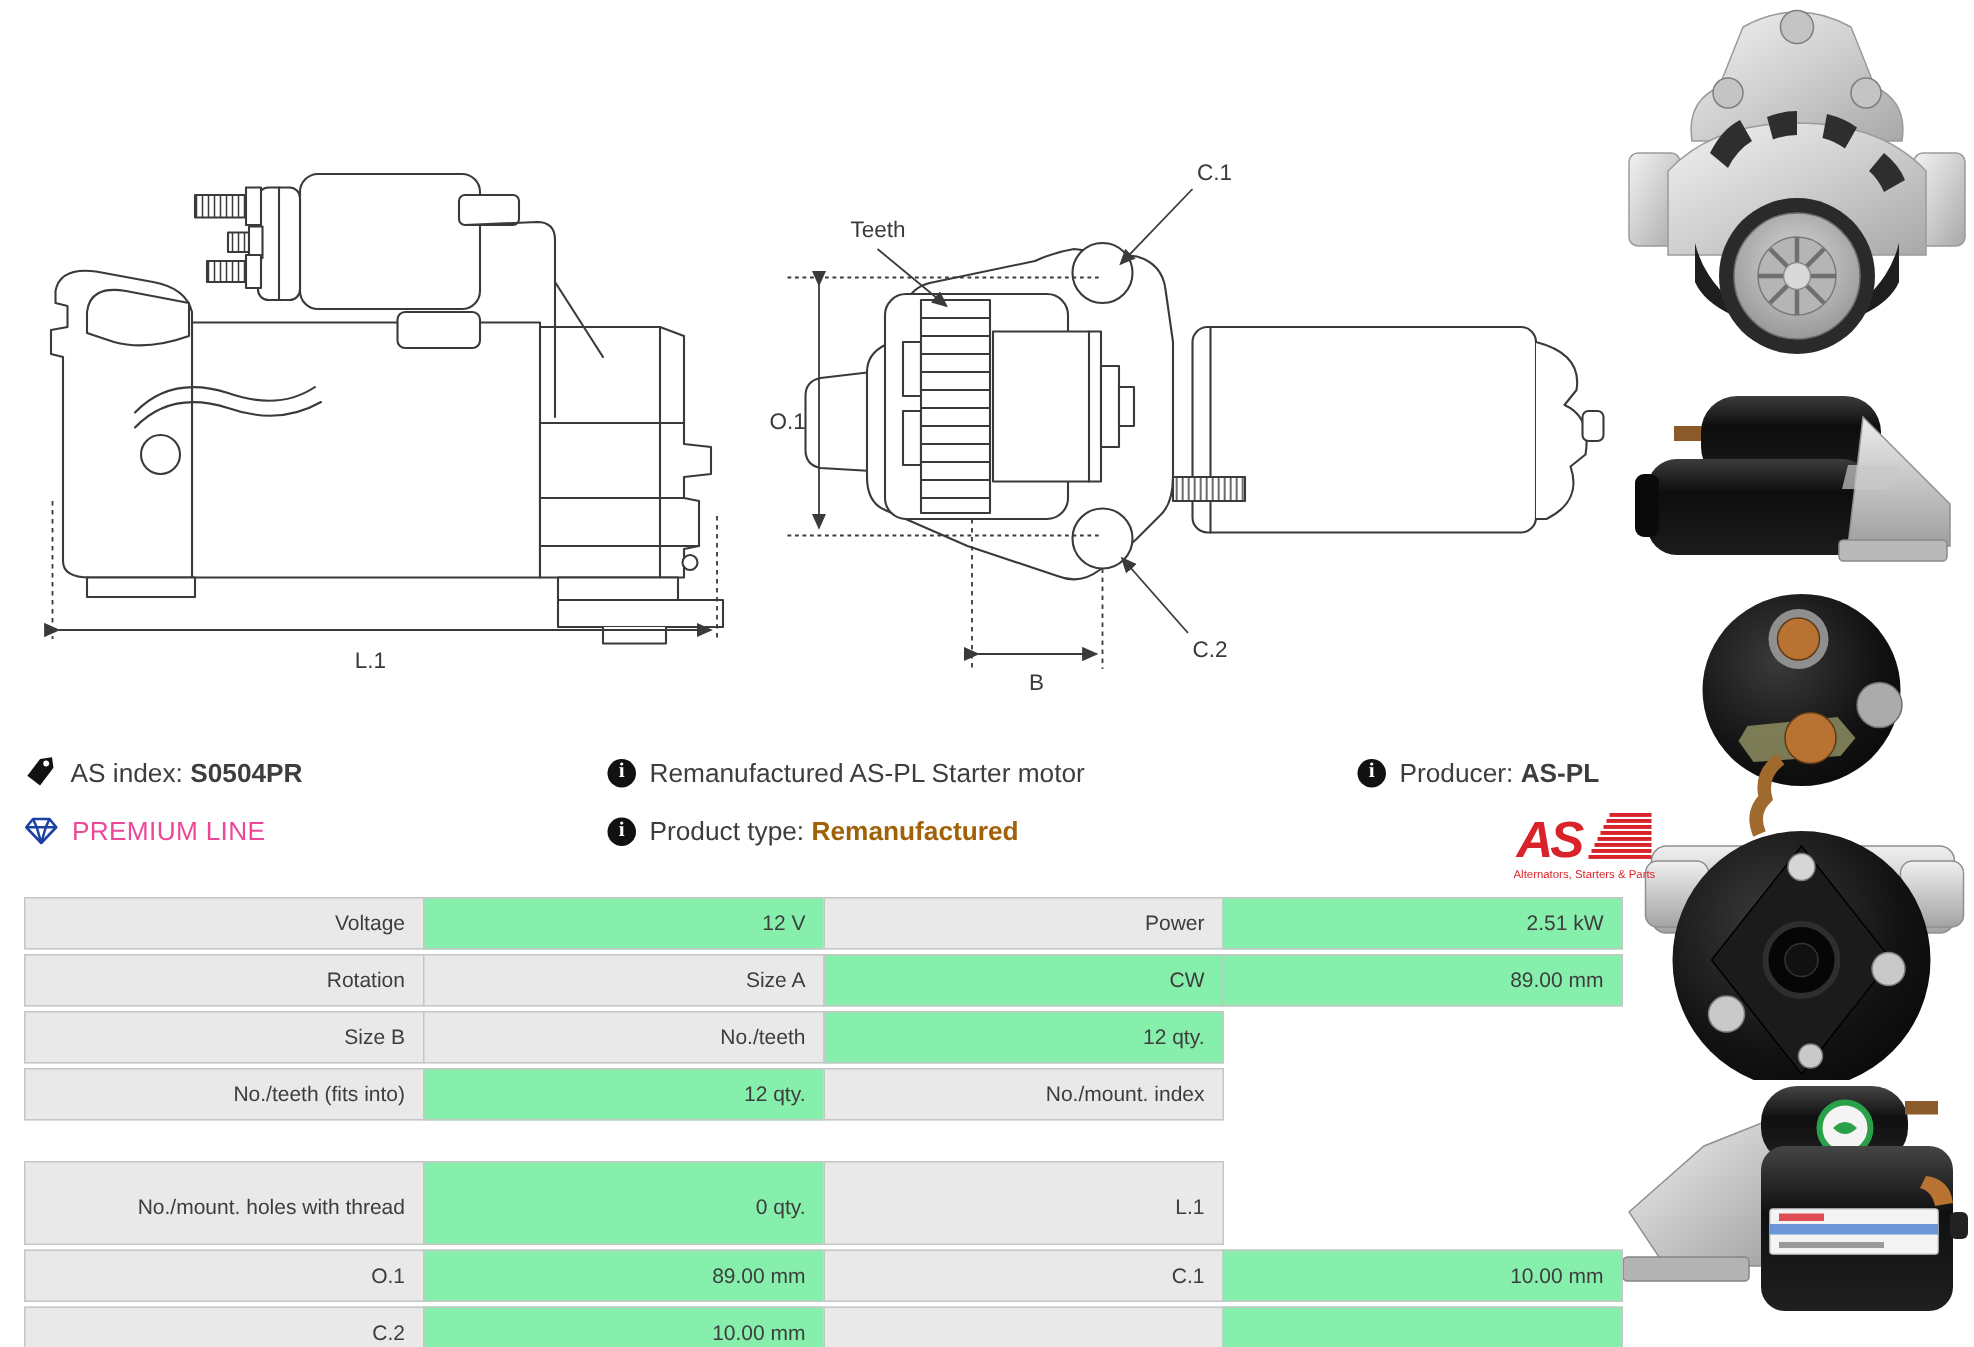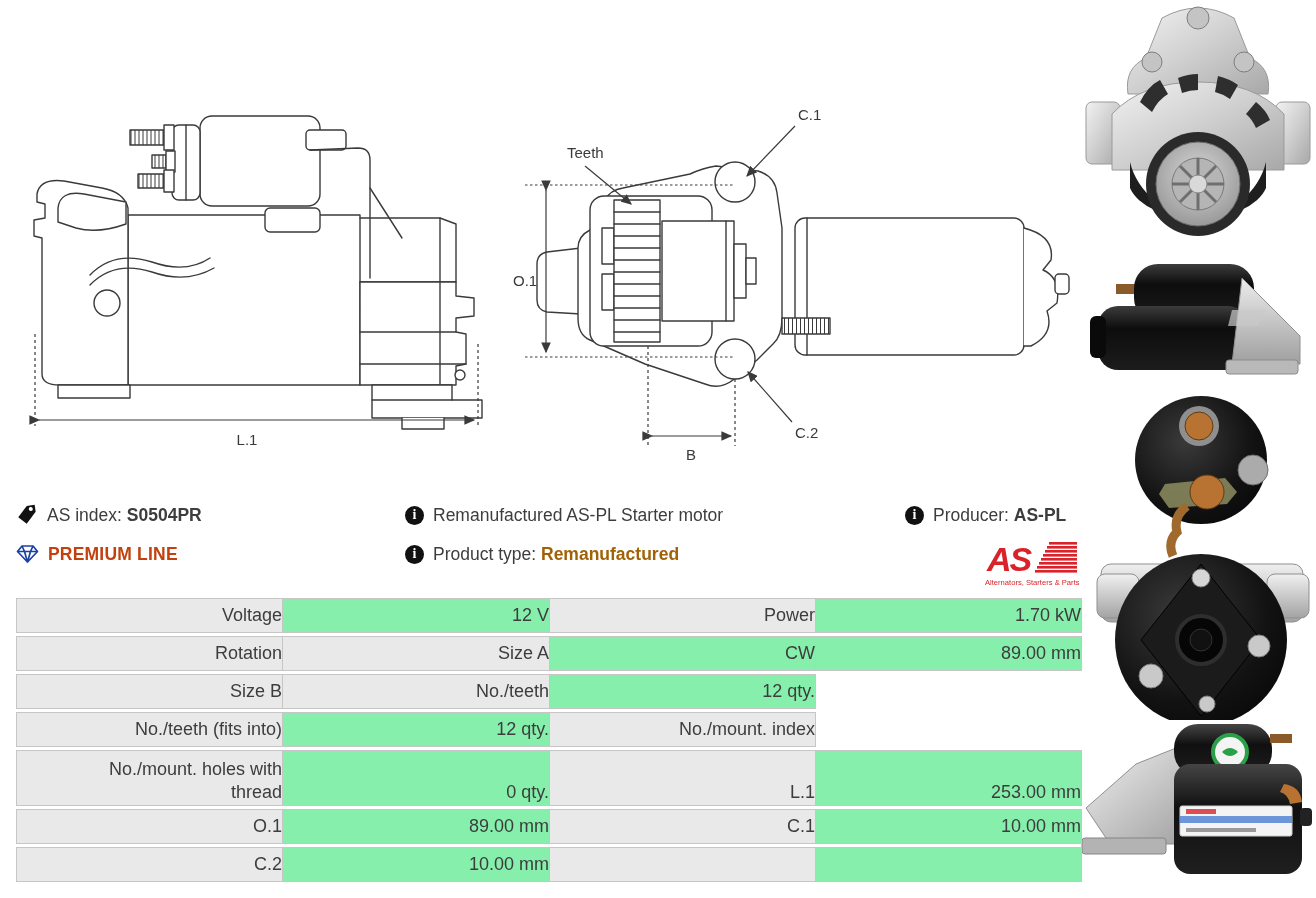--- a/index.html
+++ b/index.html
@@ -15,37 +15,37 @@
     display:grid;grid-template-columns:389px 500px 177px;
   }
   .info-line{display:flex;align-items:center;height:26px;margin-bottom:13px;font-size:17.5px;}
   .info-line .ico{flex:0 0 auto;margin-right:9px;display:flex;align-items:center;}
   .info-icon{
     width:19px;height:19px;border-radius:50%;background:#111;color:#fff;
     display:inline-flex;align-items:center;justify-content:center;
     font-family:"Liberation Serif",serif;font-weight:bold;font-size:14px;line-height:1;
   }
   .b{font-weight:bold;}
-  .premium{color:#c2410c;font-weight:bold;letter-spacing:.2px;}
+  .premium{color:#ec4899;font-weight:normal;letter-spacing:.2px;}
   .green{color:#a16207;font-weight:bold;}
   .sp{white-space:pre;}
-  .logo-wrap{margin-left:80px;margin-top:-4px;}
+  .logo-wrap{margin-left:104px;margin-top:-4px;}
 
   
   .spec-table{position:absolute;left:16px;top:598px;width:1066px;}
   .t-row{display:grid;grid-template-columns:267px 267px 266px 266px;margin-bottom:3px;}
   .t-cell{
     box-sizing:border-box;border:1px solid #c6c6c6;min-height:35px;
     display:flex;align-items:center;justify-content:flex-end;
-    padding:2px 0 2px 8px;font-size:18px;text-align:right;line-height:1.25;
+    padding:2px 12px 2px 8px;font-size:14px;text-align:right;line-height:1.25;
   }
   .t-cell + .t-cell{margin-left:-1px;}
   .t-label{background:#e9e9e9;}
   .t-value{background:#86efac;}
-  .t-row.tall .t-cell{min-height:56px;align-items:flex-end;padding-top:7px;}
+  .t-row.tall .t-cell{min-height:56px;align-items:center;padding-top:7px;margin-top:24px;}
   .t-label span{display:inline-block;max-width:200px;}
 
   
   .drawing, .photo{position:absolute;}
 </style>
 </head>
 <body>
 
 <div class="page">
 
@@ -379,21 +379,21 @@
       <div class="t-cell t-label">
           <span>Voltage</span>
         </div>
       <div class="t-cell t-value">
           <span>12 V</span>
         </div>
       <div class="t-cell t-label">
           <span>Power</span>
         </div>
       <div class="t-cell t-value">
-          <span>1.70 kW</span>
+          <span>2.51 kW</span>
         </div>
     </div>
 
     <div class="t-row">
       <div class="t-cell t-label">
           <span>Rotation</span>
         </div>
       <div class="t-cell t-label">
           <span>Size A</span>
         </div>
@@ -432,23 +432,20 @@
     <div class="t-row tall">
       <div class="t-cell t-label">
           <span>No./mount. holes with thread</span>
         </div>
       <div class="t-cell t-value">
           <span>0 qty.</span>
         </div>
       <div class="t-cell t-label">
           <span>L.1</span>
         </div>
-      <div class="t-cell t-value">
-          <span>253.00 mm</span>
-        </div>
     </div>
 
     <div class="t-row">
       <div class="t-cell t-label">
           <span>O.1</span>
         </div>
       <div class="t-cell t-value">
           <span>89.00 mm</span>
         </div>
       <div class="t-cell t-label">

